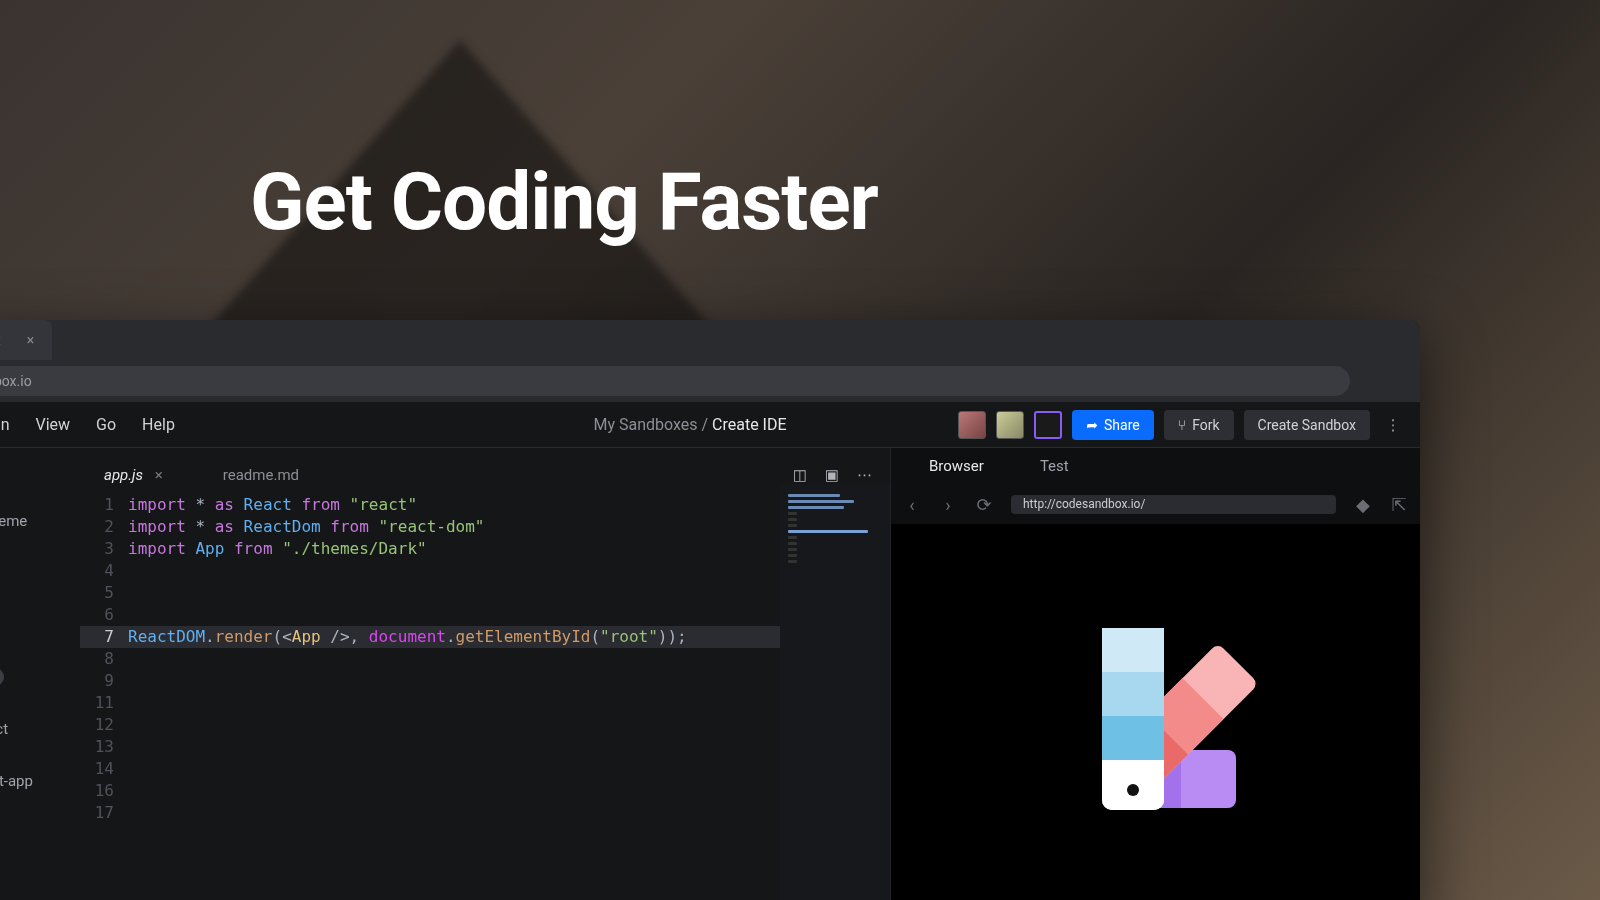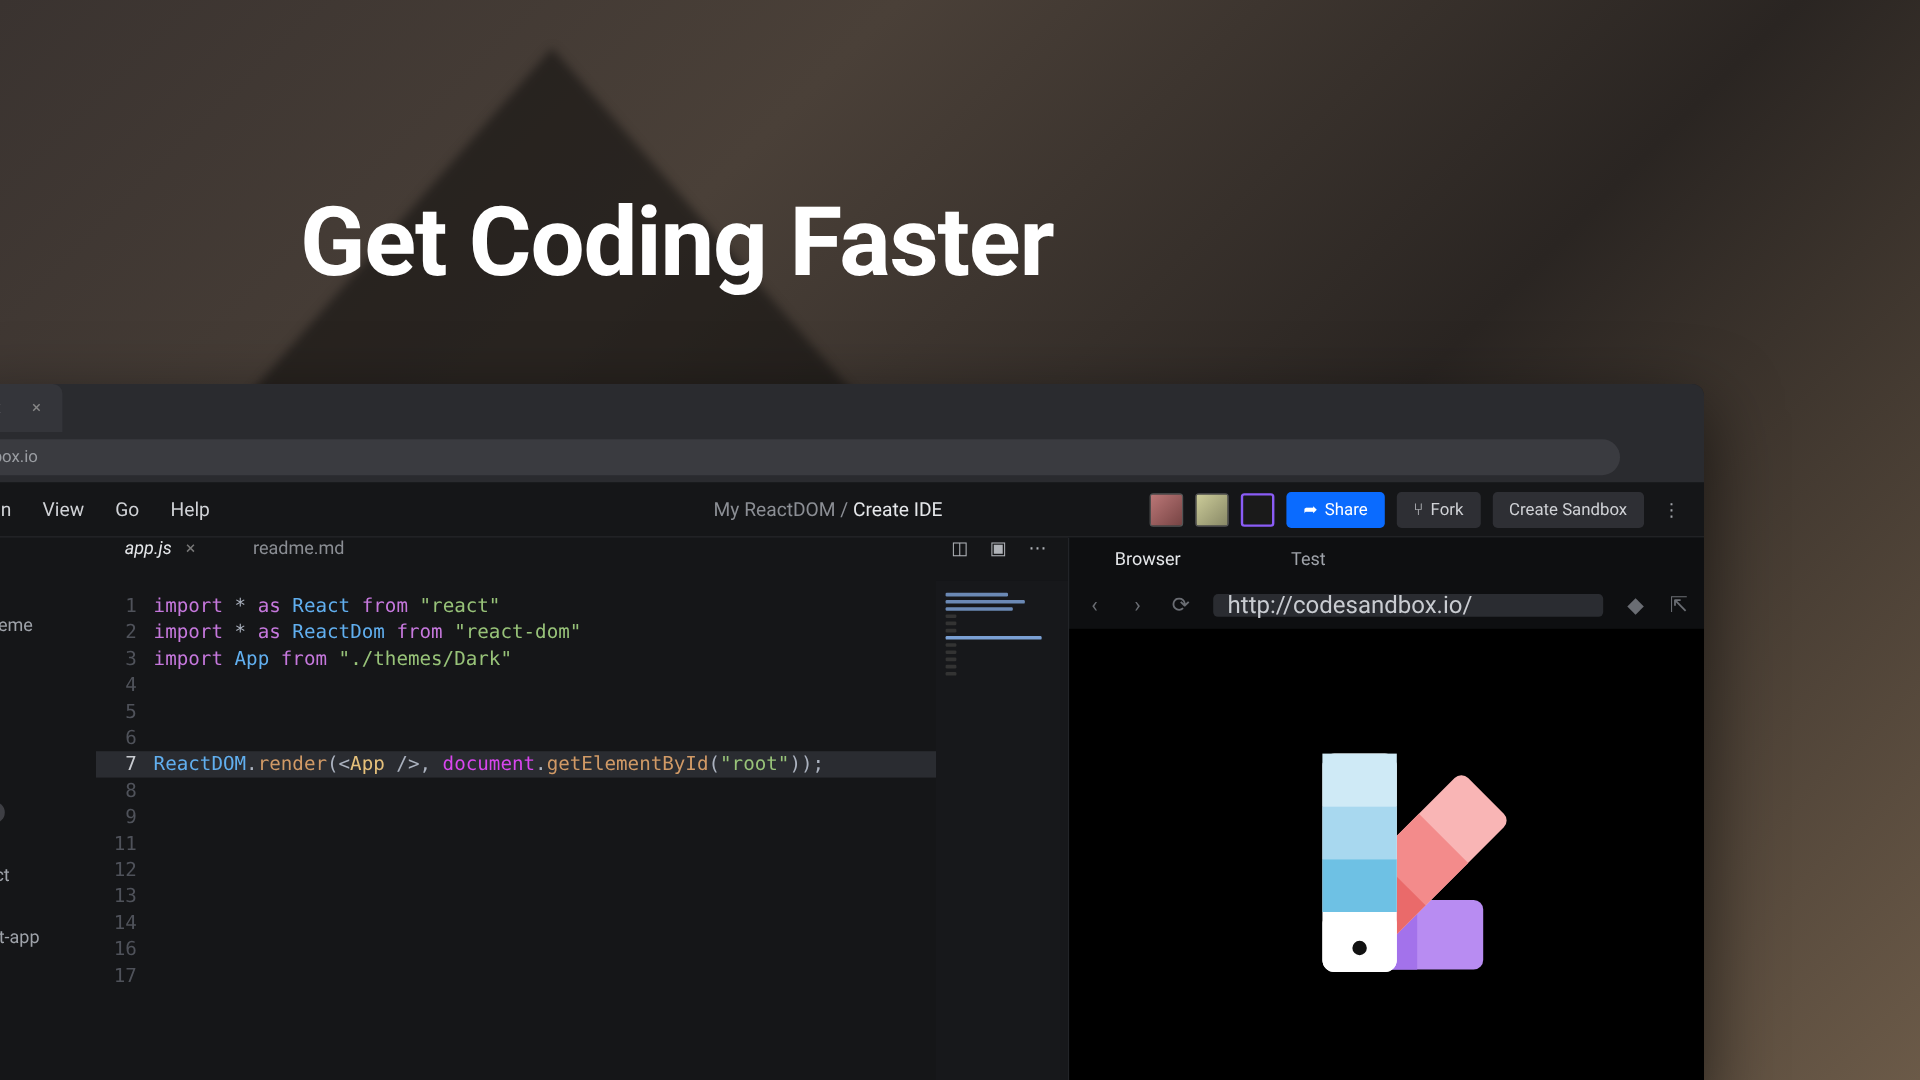--- a/index.html
+++ b/index.html
@@ -111,21 +111,21 @@
     color: #9fa3aa;
     font-size: 15px;
     display: flex;
     flex-direction: column;
     gap: 34px;
   }
   .sidebar .item { white-space: nowrap; overflow: hidden; }
   .toggle { width: 34px; height: 18px; background: #3e3f44; border-radius: 10px; position: relative; }
   .toggle::after { content:""; position:absolute; left:2px; top:2px; width:14px; height:14px; background:#fff; border-radius:50%; }
   .editor-col { flex: 1; display: flex; flex-direction: column; min-width: 0; }
-  .editor-tabs { height: 36px; display: flex; align-items: flex-start; padding-left: 24px; gap: 48px; color: #8b8e94; font-size: 15px; }
+  .editor-tabs { height: 36px; display: flex; align-items: flex-end; padding-left: 24px; gap: 60px; color: #8b8e94; font-size: 15px; }
   .editor-tabs .active { color: #e5e7ea; font-style: italic; }
   .editor-tabs .close-x { margin-left: 8px; color: #777; cursor: pointer; font-style: normal;}
   .editor-tabs .right-icons { margin-left: auto; display:flex; gap:18px; padding-right: 18px; color:#b0b3b8;}
   .editor-tabs .right-icons span { cursor:pointer; }
   .code-wrap { display: flex; flex: 1; }
   .code { flex: 1; padding: 10px 0 0 0; font-family: "SF Mono", Menlo, Consolas, monospace; font-size: 16px; line-height: 22px; }
   .code-line { display: flex; }
   .code-line.hl { background: #2a2c31; }
   .gutter { width: 48px; text-align: right; padding-right: 14px; color: #4f525a; user-select: none; }
   .code-line.hl .gutter { color: #c9ccd1; }
@@ -134,25 +134,25 @@
   .tok-fn { color: #61afef; }
   .tok-id { color: #d946ef; }
   .tok-str { color: #98c379; }
   .tok-op { color: #abb2bf; }
   .tok-jsx { color: #e5c07b; }
   .tok-call { color: #d19a66; margin-top: 40px; }
   .minimap { width: 110px; background: #17181b; padding: 10px 8px; }
   .mm-line { height: 3px; margin-bottom: 3px; border-radius: 1px; }
   
   .preview-col { width: 530px; background: #0e0f11; border-left: 1px solid #222428; display: flex; flex-direction: column; }
-  .preview-tabs { height: 36px; display: flex; align-items: center; gap: 92px; padding-left: 38px; color: #9fa3aa; font-size: 15px; }
+  .preview-tabs { height: 36px; display: flex; align-items: center; gap: 56px; padding-left: 38px; color: #9fa3aa; font-size: 15px; }
   .preview-tabs .active { color: #e5e7ea; }
   .nav-row { height: 40px; display: flex; align-items: center; gap: 18px; padding: 0 12px; }
   .nav-row .nav-icn { color: #6a6d73; cursor: pointer; font-size: 18px; width:18px; text-align:center;}
-  .url-bar { flex: 1; height: 19px; background: #2a2c31; border-radius: 4px; display:flex; align-items:center; padding:0 12px; color:#c9ccd1; font-size:20px; }
+  .url-bar { flex: 1; height: 19px; background: #2a2c31; border-radius: 4px; display:flex; align-items:center; padding:0 12px; color:#c9ccd1; font-size:12px; }
   .preview-body { flex:1; background:#000; display:flex; align-items:center; justify-content:center; }
   .swatch-icon { position: relative; width: 200px; height: 200px; }
 </style>
 </head>
 <body>
 
 <div class="headline">Get Coding Faster</div>
 
 <div class="window">
 
@@ -170,21 +170,21 @@
   </div>
 
   <div class="app-header">
     <div class="menu-items">
       <span>ction</span>
       <span>View</span>
       <span>Go</span>
       <span>Help</span>
     </div>
     <div class="breadcrumb">
-      <span>My ReactDOM</span>
+      <span>My Sandboxes</span>
       <span> / </span>
       <span class="current">Create IDE</span>
     </div>
     <div class="header-right">
       <div class="avatar av1"></div>
       <div class="avatar av2"></div>
       <div class="avatar av3"></div>
       <div class="btn btn-share">
         <span>➦</span>
         <span>Share</span>

